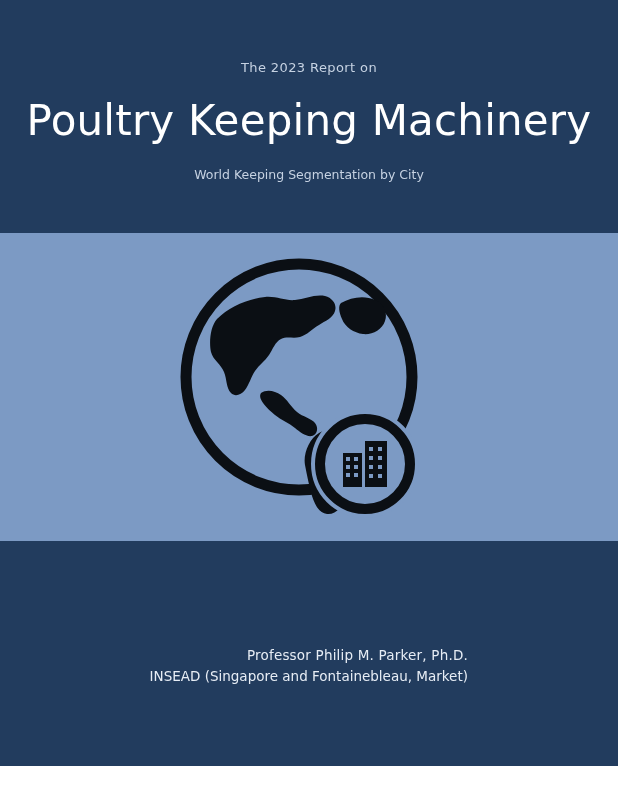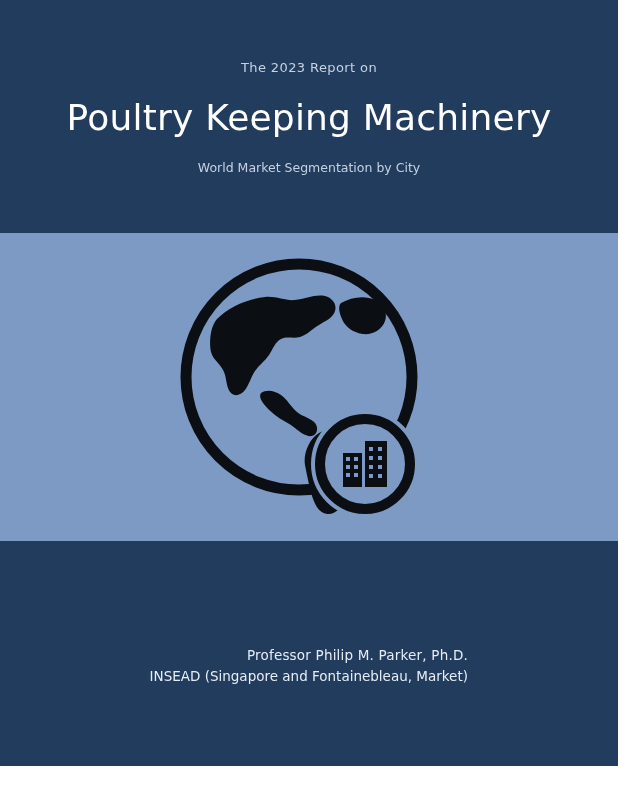--- a/index.html
+++ b/index.html
@@ -39,21 +39,21 @@
   }
   .pretitle {
     margin-top: 60px;
     font-size: 13px;
     letter-spacing: 0.4px;
     color: #c6d2e2;
     font-weight: 400;
   }
   .maintitle {
     margin-top: 22px;
-    font-size: 36px;
+    font-size: 42px;
     font-weight: 400;
     color: #ffffff;
     letter-spacing: 0.2px;
     line-height: 1.15;
   }
   .subtitle {
     margin-top: 22px;
     font-size: 12.5px;
     color: #c6d2e2;
     font-weight: 400;
@@ -118,21 +118,21 @@
 </head>
 <body>
 
 <div class="page">
 
   <div class="band-top"></div>
 
   <div class="title-block">
     <div class="pretitle">The 2023 Report on</div>
     <div class="maintitle">Poultry Keeping Machinery</div>
-    <div class="subtitle">World Market Segmentation by City</div>
+    <div class="subtitle">World Keeping Segmentation by City</div>
   </div>
 
   <div class="band-mid"></div>
 
   <div class="globe-wrap">
     <svg width="280" height="280" viewBox="0 0 280 280">
 
       <circle cx="130" cy="130" r="113" fill="none" stroke="#0b0f14" stroke-width="11"></circle>
 
       <path fill="#0b0f14" d="M48,72

